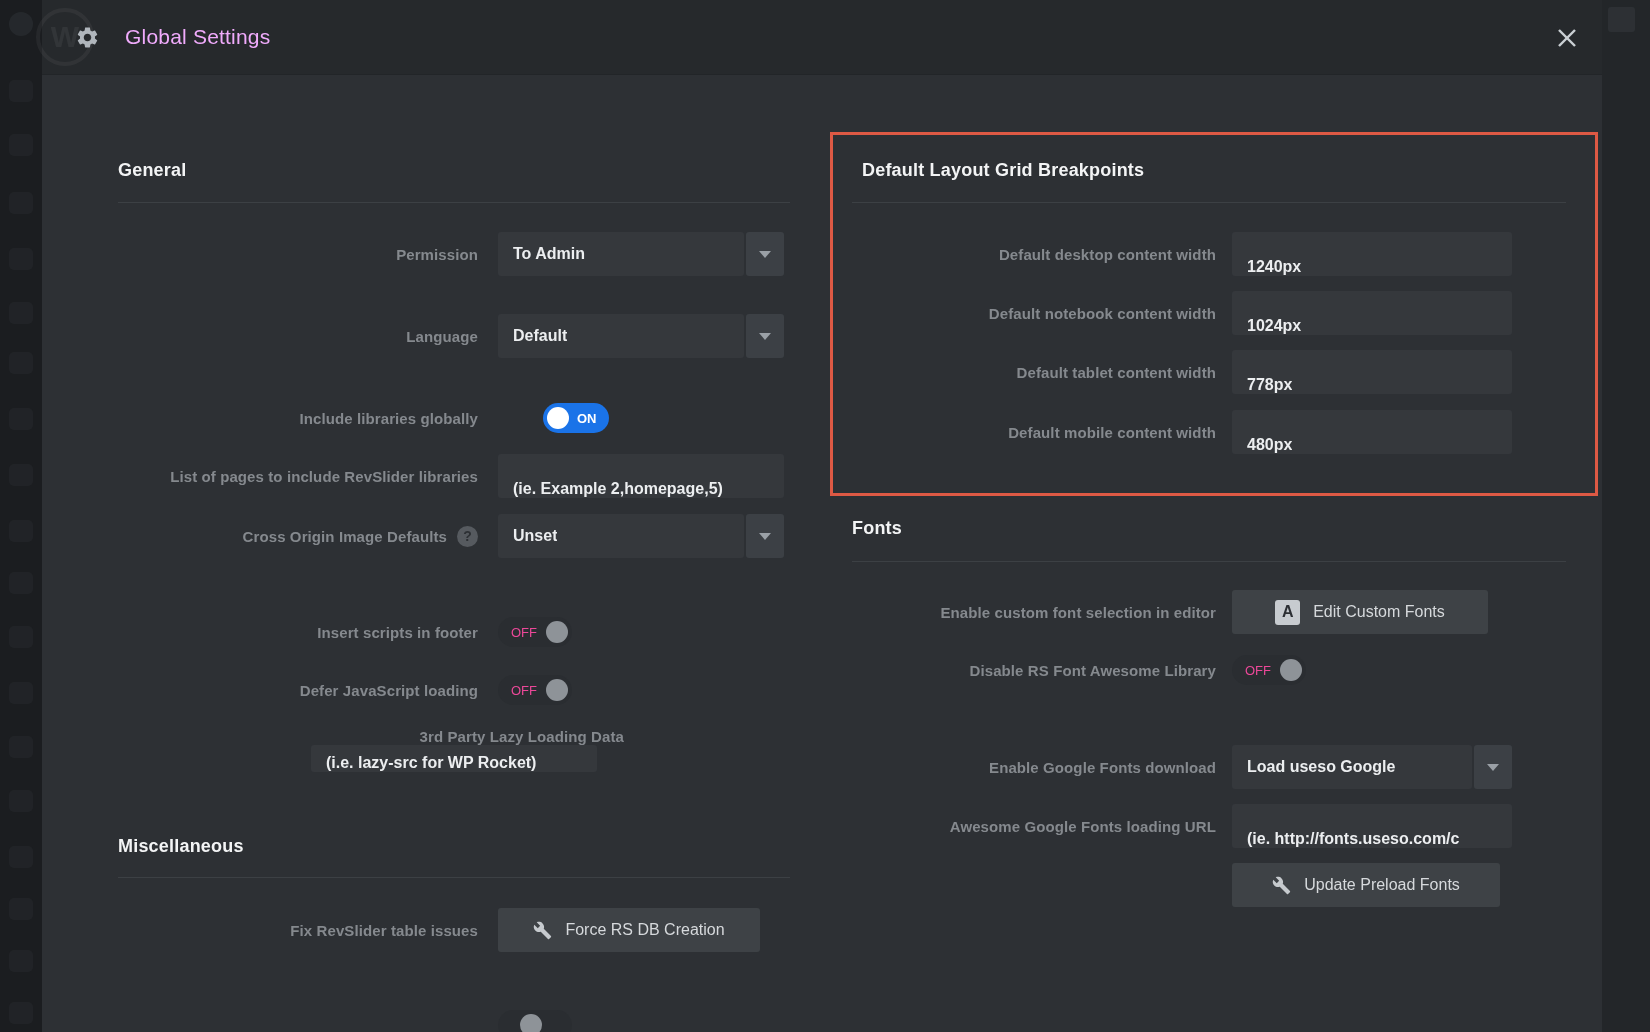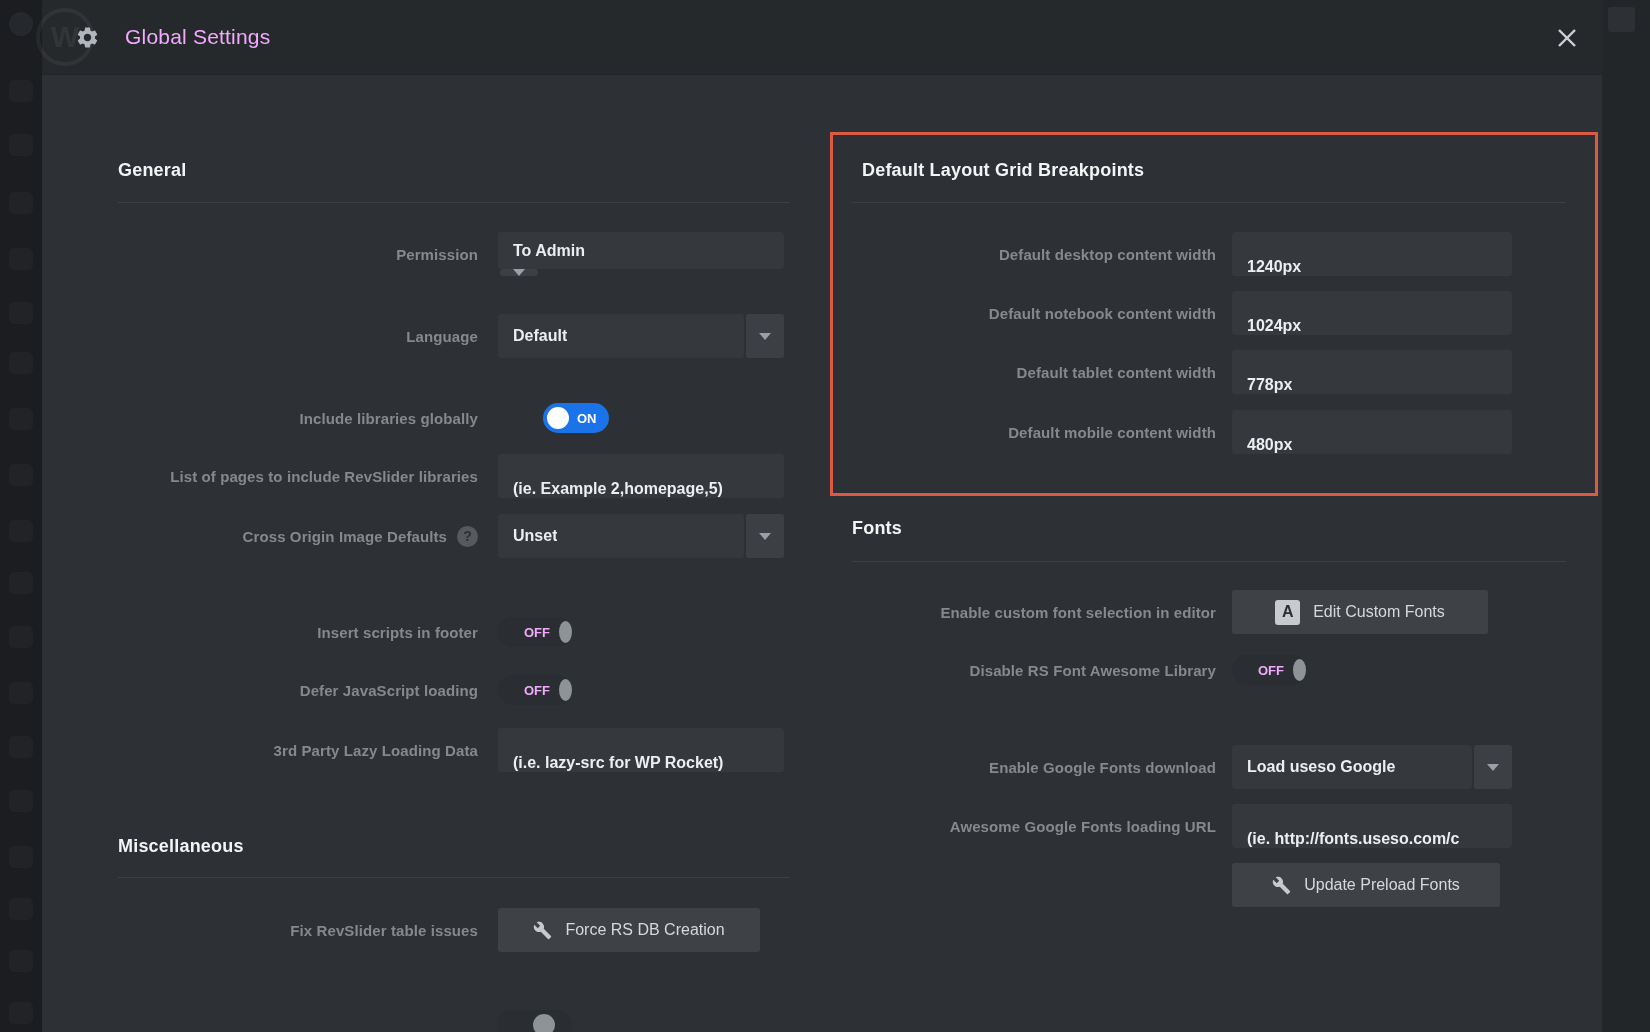--- a/index.html
+++ b/index.html
@@ -87,21 +87,21 @@
     font-weight:bold; font-size:16px; display:flex; align-items:center; justify-content:center;
   }
 
   
   .toggle { height:30px; border-radius:15px; display:flex; align-items:center; cursor:pointer; }
   .toggle .knob { width:22px; height:22px; border-radius:50%; }
   .toggle.on { width:66px; background:#1a73e8; }
   .toggle.on .knob { background:#ffffff; margin-left:4px; }
   .toggle.on .t-lbl { color:#ffffff; font-size:13px; font-weight:bold; margin-left:8px; }
   .toggle.off { width:74px; background:#2a2d31; }
-  .toggle.off .t-lbl { color:#f0abfc; font-size:13px; font-weight:bold; margin-left:26px; }
+  .toggle.off .t-lbl { color:#ec4899; font-size:13px; font-weight:normal; margin-left:13px; }
   .toggle.off .knob { background:#8e9398; margin-left:9px; }
 
   .help-icon {
     width:21px; height:21px; border-radius:50%; background:#565a5f; color:#2d3034;
     font-size:14px; font-weight:bold; display:inline-flex; align-items:center; justify-content:center;
     margin-left:10px; cursor:pointer; flex:0 0 auto;
   }
 
   
   .highlight-box {
@@ -152,21 +152,21 @@
           <line x1="22" y1="6" x2="6" y2="22"></line>
         </svg>
     </div>
   </div>
 
   <div class="sec-heading" style="left:76px; top:160px;">General</div>
   <div class="divider" style="left:76px; top:202px; width:672px;"></div>
 
   <div class="row lcol" style="top:232px;">
     <div class="lbl">Permission</div>
-    <div class="select" style="width:286px;flex-direction:column;">
+    <div class="select" style="width:286px;">
       <div class="sel-body">
           <span class="field-text">To Admin</span>
         </div>
       <div class="sel-caret">
           <span class="caret-tri"></span>
         </div>
     </div>
   </div>
 
   <div class="row lcol" style="top:314px;">
@@ -220,21 +220,21 @@
   </div>
 
   <div class="row lcol" style="top:668px;">
     <div class="lbl">Defer JavaScript loading</div>
     <div class="toggle off">
       <span class="t-lbl">OFF</span>
       <span class="knob"></span>
     </div>
   </div>
 
-  <div class="row lcol" style="top:728px;">
+  <div class="row lcol" style="top:728px;flex-direction:column;">
     <div class="lbl">3rd Party Lazy Loading Data</div>
     <div class="text-input" style="width:286px;">
       <span class="field-text">(i.e. lazy-src for WP Rocket)</span>
     </div>
   </div>
 
   <div class="sec-heading" style="left:76px; top:836px;">Miscellaneous</div>
   <div class="divider" style="left:76px; top:877px; width:672px;"></div>
 
   <div class="row lcol" style="top:908px;">

